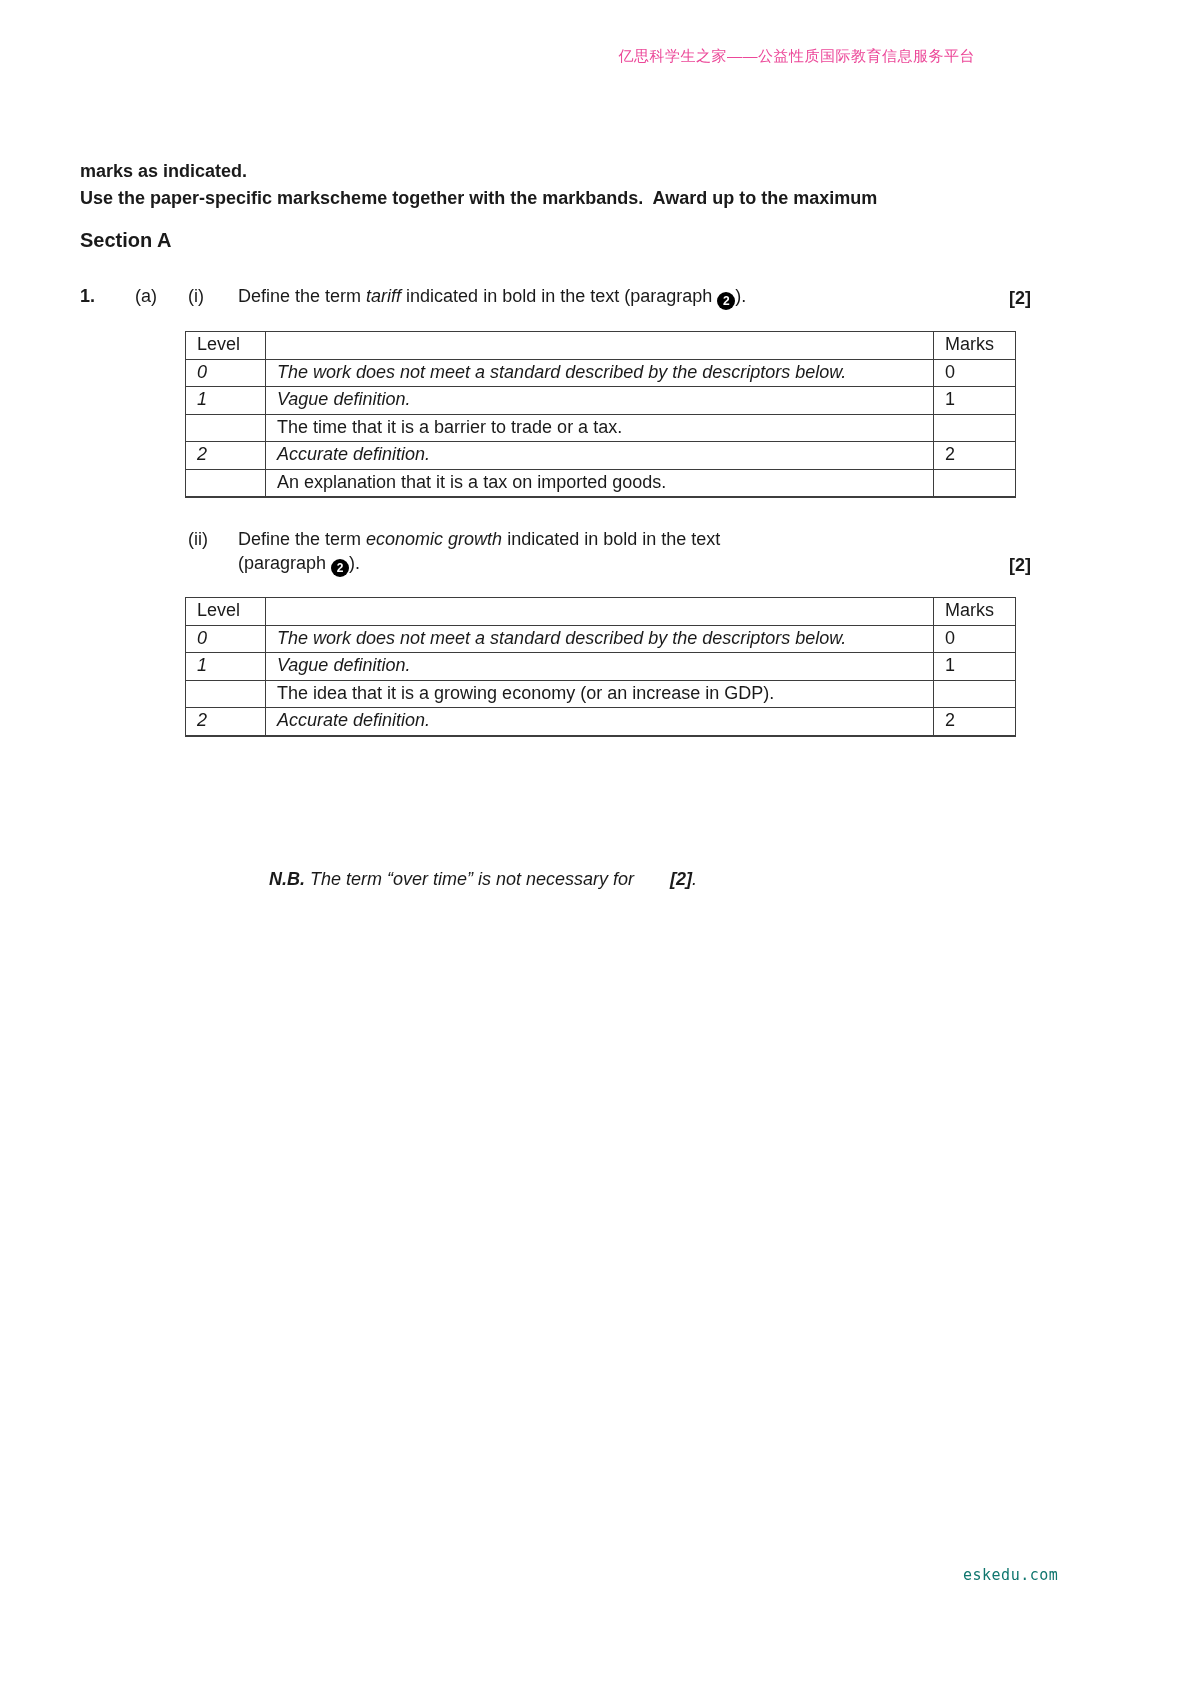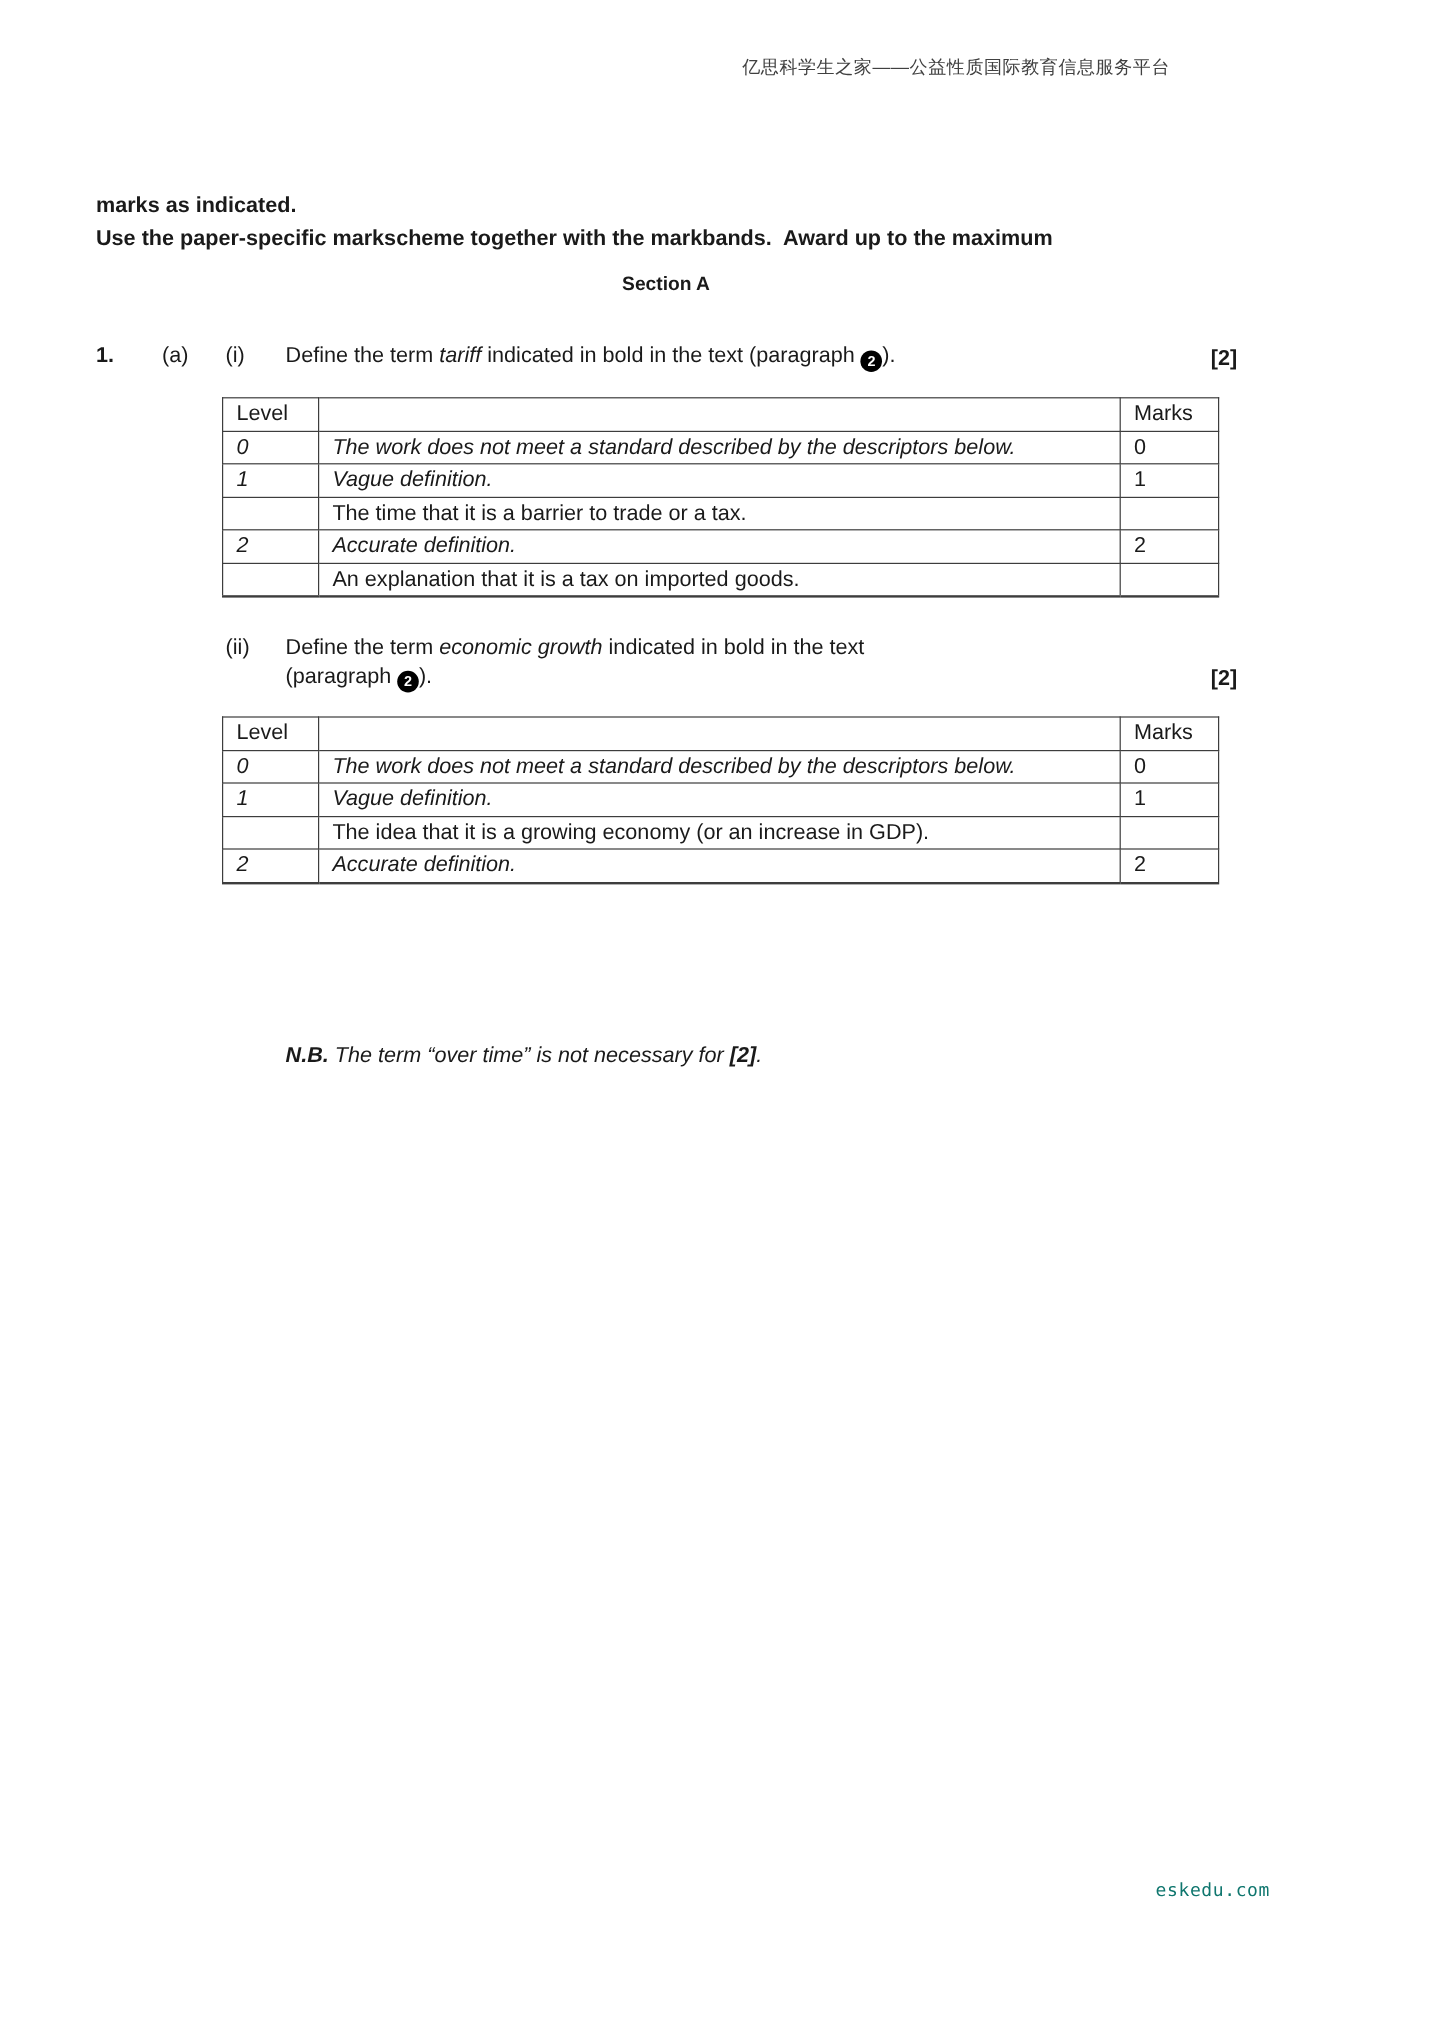--- a/index.html
+++ b/index.html
@@ -13,39 +13,38 @@
     font-family: "Liberation Sans", sans-serif;
     color: #1a1a1a;
     overflow: hidden;
   }
   .watermark {
     position: absolute;
     top: 47px;
     right: 216px;
     font-size: 15px;
     letter-spacing: 0.5px;
-    color: #404040;
+    color: #ec4899;
   }
   .intro {
     position: absolute;
     left: 80px;
     top: 158px;
     width: 930px;
     font-weight: bold;
     font-size: 18px;
     line-height: 27px;
   }
   .section-title {
     position: absolute;
     left: 80px;
     top: 229px;
     width: 950px;
-    text-align: center;
     font-weight: bold;
-    font-size: 16px;
+    font-size: 20px;
   }
   .qrow {
     position: absolute;
     left: 80px;
     width: 951px;
     display: flex;
     align-items: flex-start;
     font-size: 18px;
     line-height: 24px;
   }
@@ -90,21 +89,21 @@
   .italic { font-style: italic; }
   .bullet-item { position: relative; padding-left: 25px; }
   .bullet-item::before { content: "•"; position: absolute; left: 7px; }
   .note {
     position: absolute;
     left: 238px;
     top: 869px;
     font-size: 18px;
     font-style: italic;
   }
-  .note .nb, .note .nbmarks { font-weight: bold; }
+  .note .nb, .note .nbmarks { font-weight: bold; margin-left: 31px; }
   .footer-site {
     position: absolute;
     left: 963px;
     top: 1566px;
     font-size: 15px;
     color: #0f766e;
     font-family: "DejaVu Sans Mono", monospace;
     letter-spacing: 0.5px;
   }
 </style>

